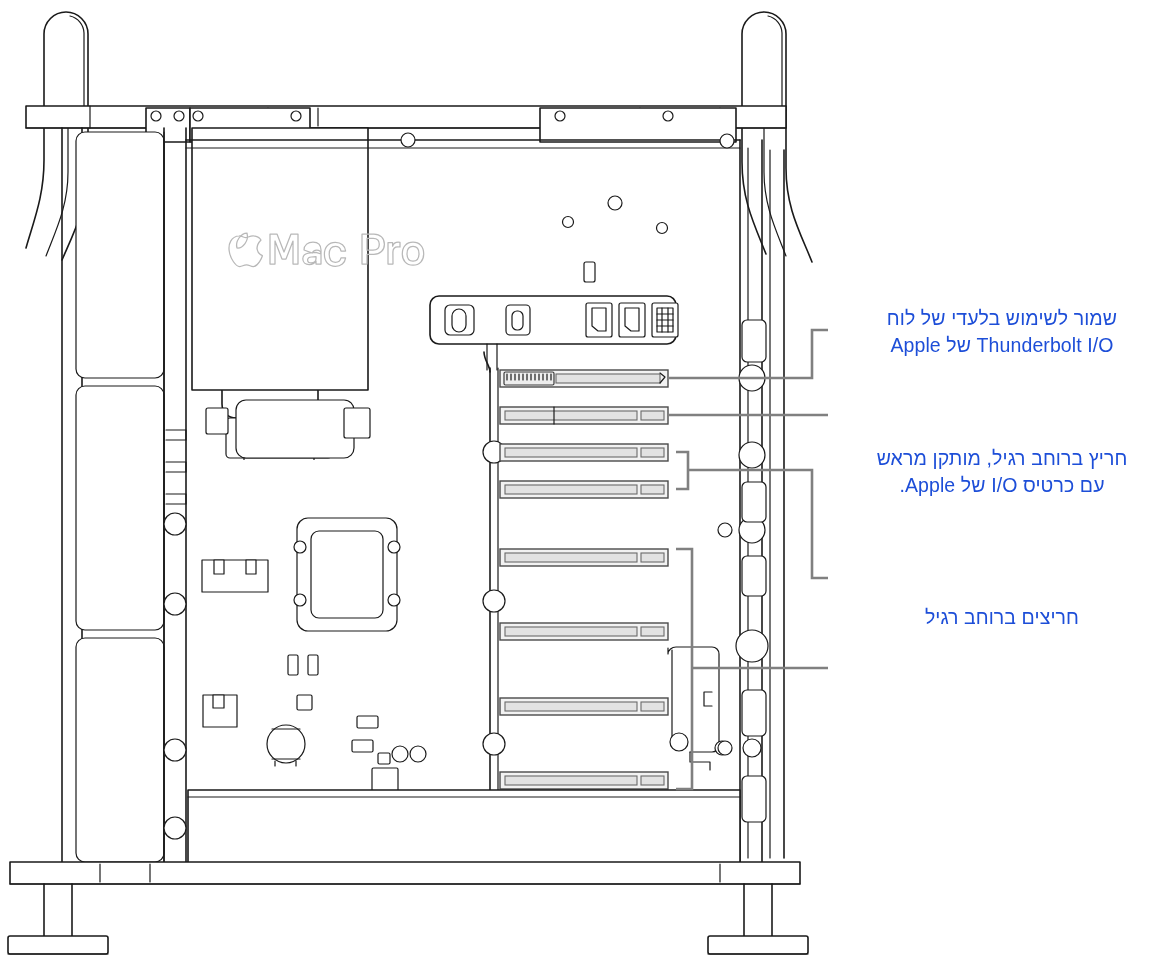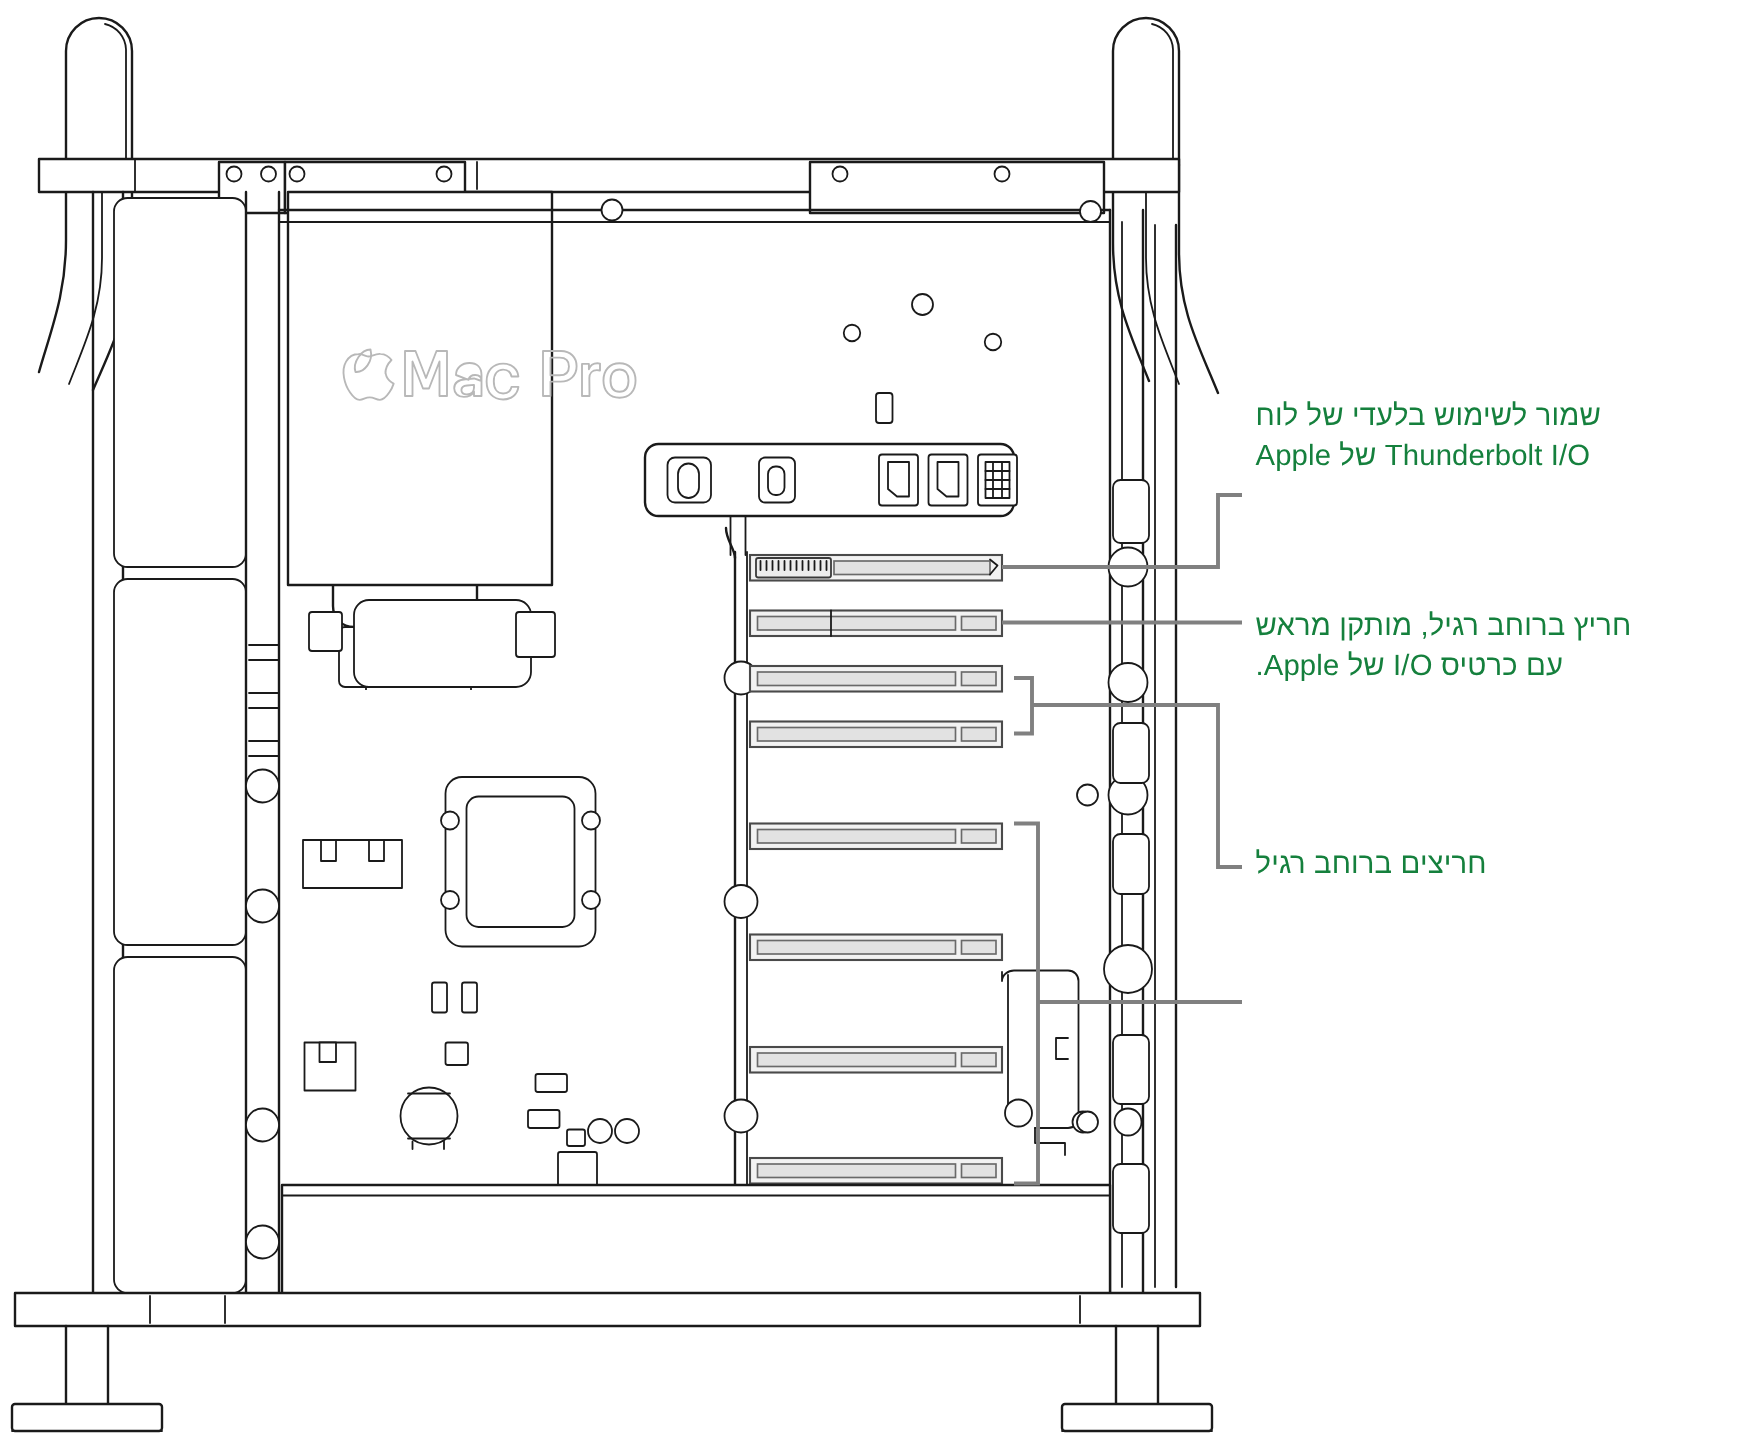--- a/index.html
+++ b/index.html
@@ -32,27 +32,28 @@
     top: 0;
     left: 0;
     width: 1173px;
     height: 960px;
     pointer-events: none;
   }
   .callout {
     position: absolute;
     pointer-events: auto;
     direction: rtl;
-    text-align: left;
+    text-align: center;
     font-family: "Liberation Sans", "DejaVu Sans", sans-serif;
     font-size: 19.5px;
     line-height: 27px;
-    color: #15803d;
+    color: #1d4ed8;
     white-space: pre-line;
     letter-spacing: 0.1px;
+    margin-top: 41px;
   }
   #callout-thunderbolt { right: 6px;  top: 264px;  width: 330px; }
   #callout-single      { right: 6px;  top: 404px;  width: 330px; }
   #callout-regular     { right: 6px;  top: 563px;  width: 330px; }
   #callout-double      { right: 6px;  top: 653px;  width: 330px; }
 </style>
 </head>
 <body>
 
 <div id="stage">

